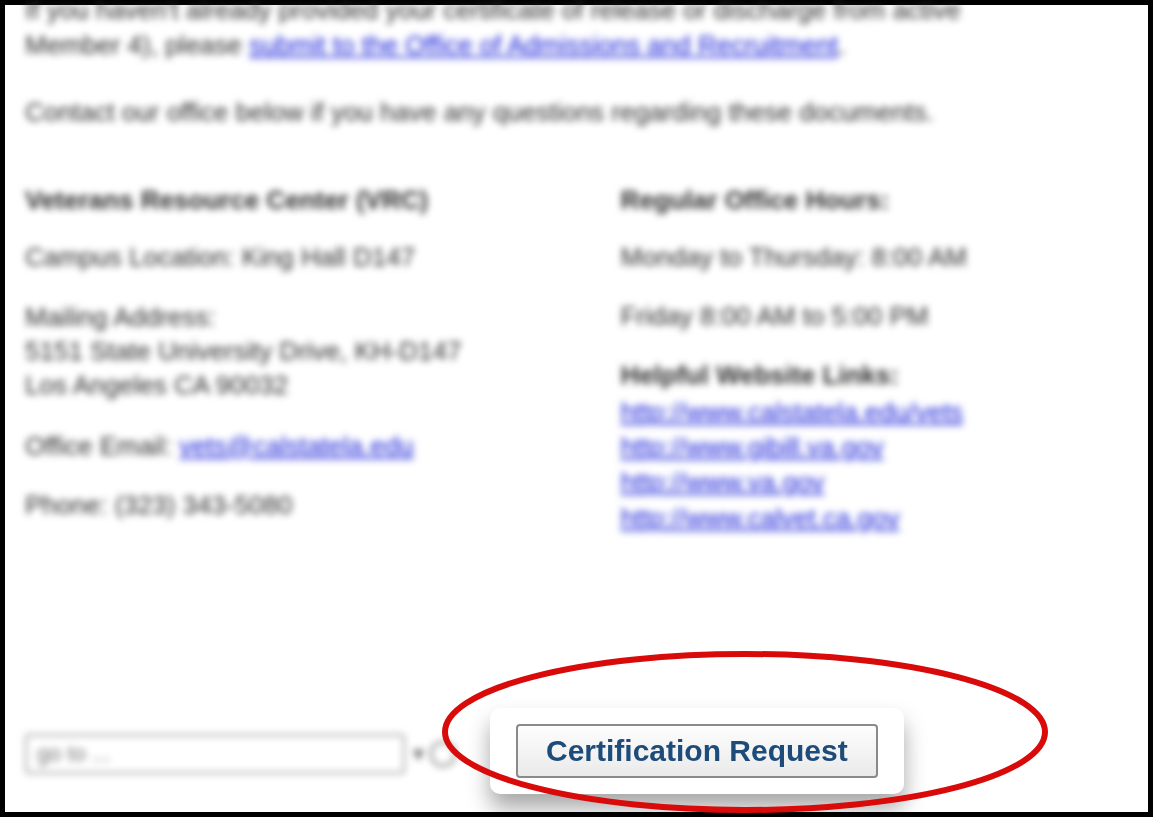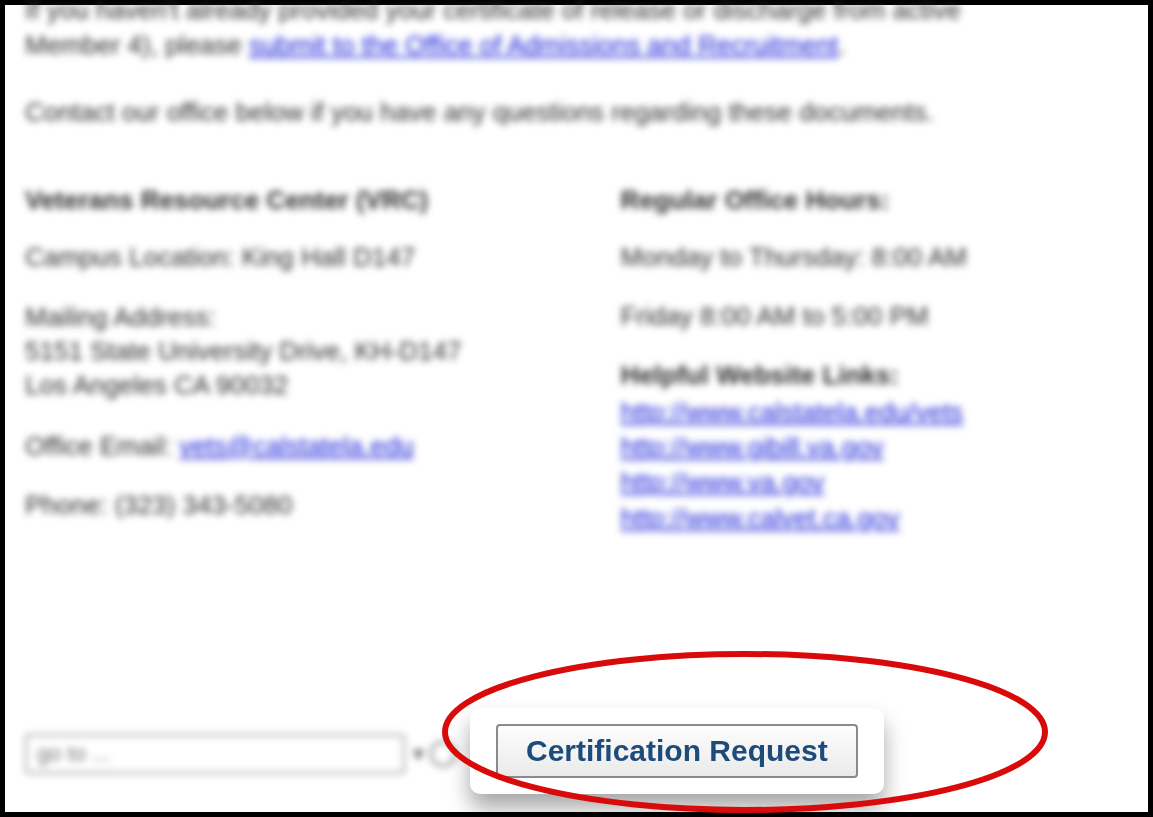--- a/index.html
+++ b/index.html
@@ -84,21 +84,21 @@
   .goto-icons {
     padding-left: 8px;
     color: #6a6a6a;
     font-size: 22px;
     display: flex;
     gap: 6px;
   }
 
   .cert-wrap {
     position: absolute;
-    left: 465px;
+    left: 485px;
     bottom: 18px;
     background: #ffffff;
     border-radius: 10px;
     padding: 16px 26px;
     box-shadow: 0 14px 22px rgba(0,0,0,0.35);
   }
   .cert-btn {
     font-family: inherit;
     font-size: 30px;
     font-weight: 700;

